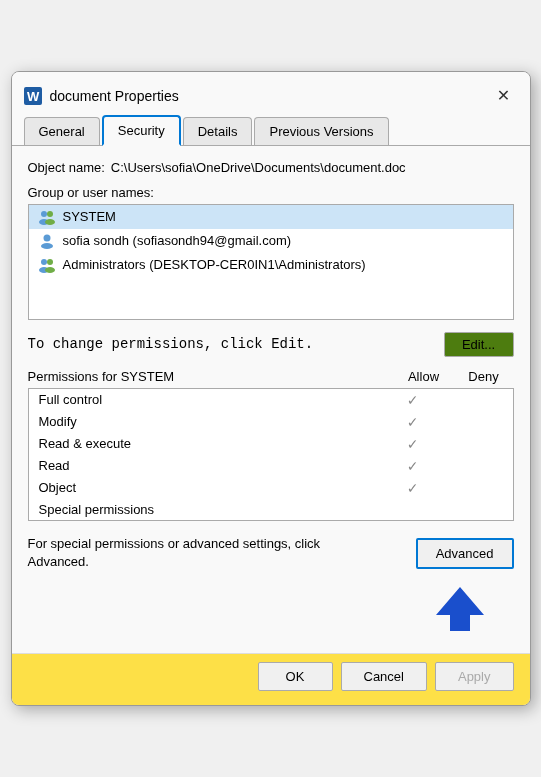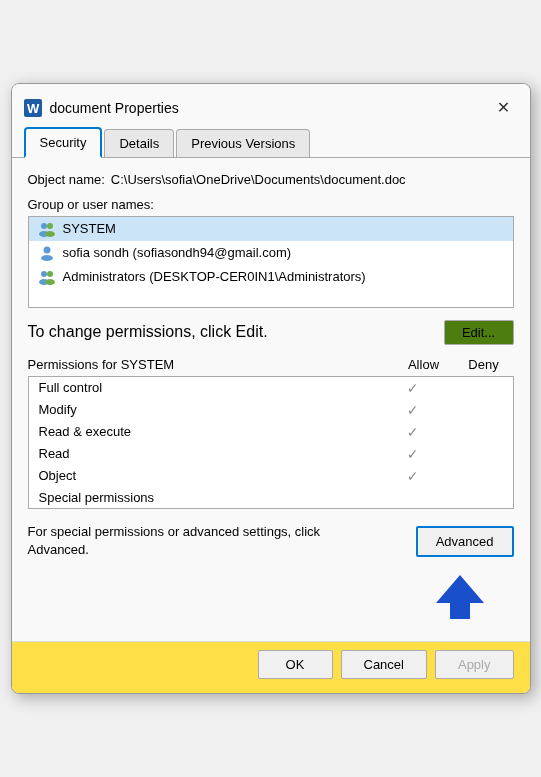--- a/index.html
+++ b/index.html
@@ -101,21 +101,21 @@
       font-size: 13px;
     }
     .section-label {
       margin-bottom: 4px;
       font-size: 13px;
       color: #000;
     }
     .user-list {
       border: 1px solid #aaa;
       background: white;
-      height: 92px;
+      height: 116px;
       overflow-y: auto;
       margin-bottom: 12px;
     }
     .user-item {
       display: flex;
       align-items: center;
       gap: 6px;
       padding: 4px 8px;
       cursor: pointer;
       font-size: 13px;
@@ -131,22 +131,23 @@
       align-items: center;
       justify-content: center;
     }
     .change-perms-row {
       display: flex;
       align-items: center;
       justify-content: space-between;
       margin-bottom: 12px;
     }
     .change-perms-text {
-      font-size: 16px;
-      color: #000;
+      font-size: 14px;
+      color: #000;
+      font-family: Liberation Mono, monospace;
     }
     .edit-btn {
       padding: 4px 16px;
       border: 1px solid #aaa;
       background: #4d7c0f;
       cursor: pointer;
       font-size: 13px;
       border-radius: 2px;
       min-width: 70px;
     }
@@ -238,20 +239,21 @@
       <svg class="title-icon" viewBox="0 0 18 18">
         <rect width="18" height="18" rx="2" fill="#1e5ca3"></rect>
         <text x="3" y="14" font-size="13" fill="white" font-family="Arial" font-weight="bold">W</text>
       </svg>
       <span class="title-text">document Properties</span>
     </div>
     <button class="close-btn">✕</button>
   </div>
 
   <div class="tabs">
+    <div class="tab">General</div>
     <div class="tab active">Security</div>
     <div class="tab">Details</div>
     <div class="tab">Previous Versions</div>
   </div>
 
   <div class="content">
 
     <div class="field-row">
       <span class="field-label">Object name:</span>
       <span class="field-value">C:\Users\sofia\OneDrive\Documents\document.doc</span>

